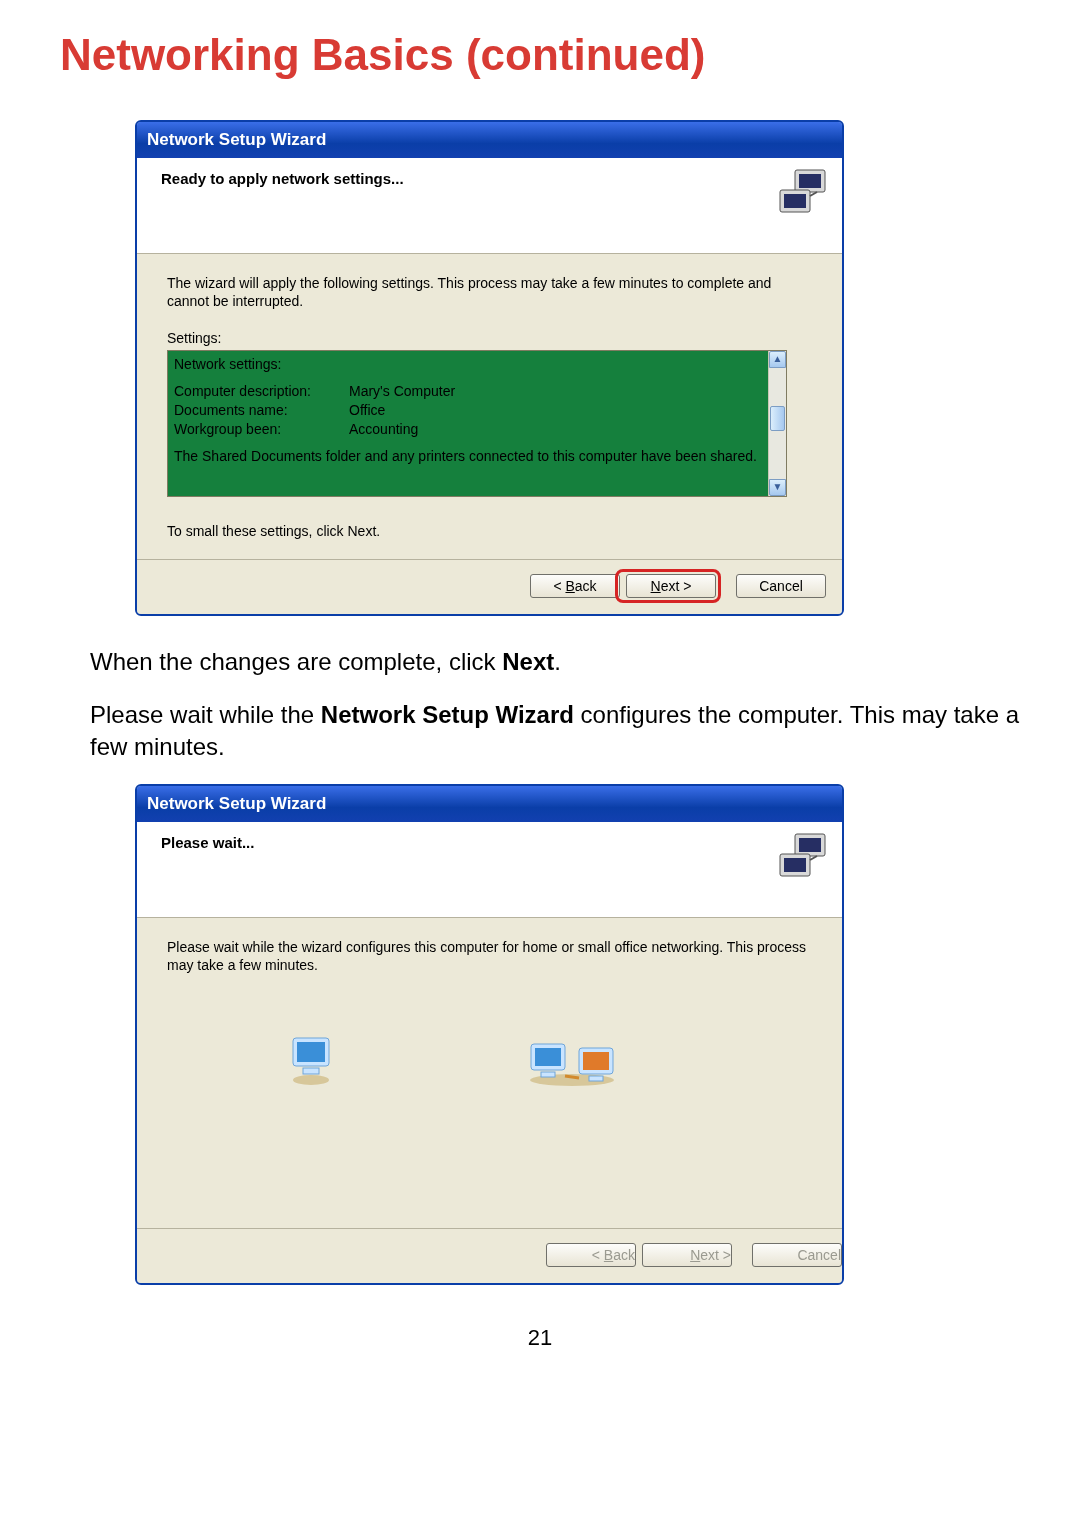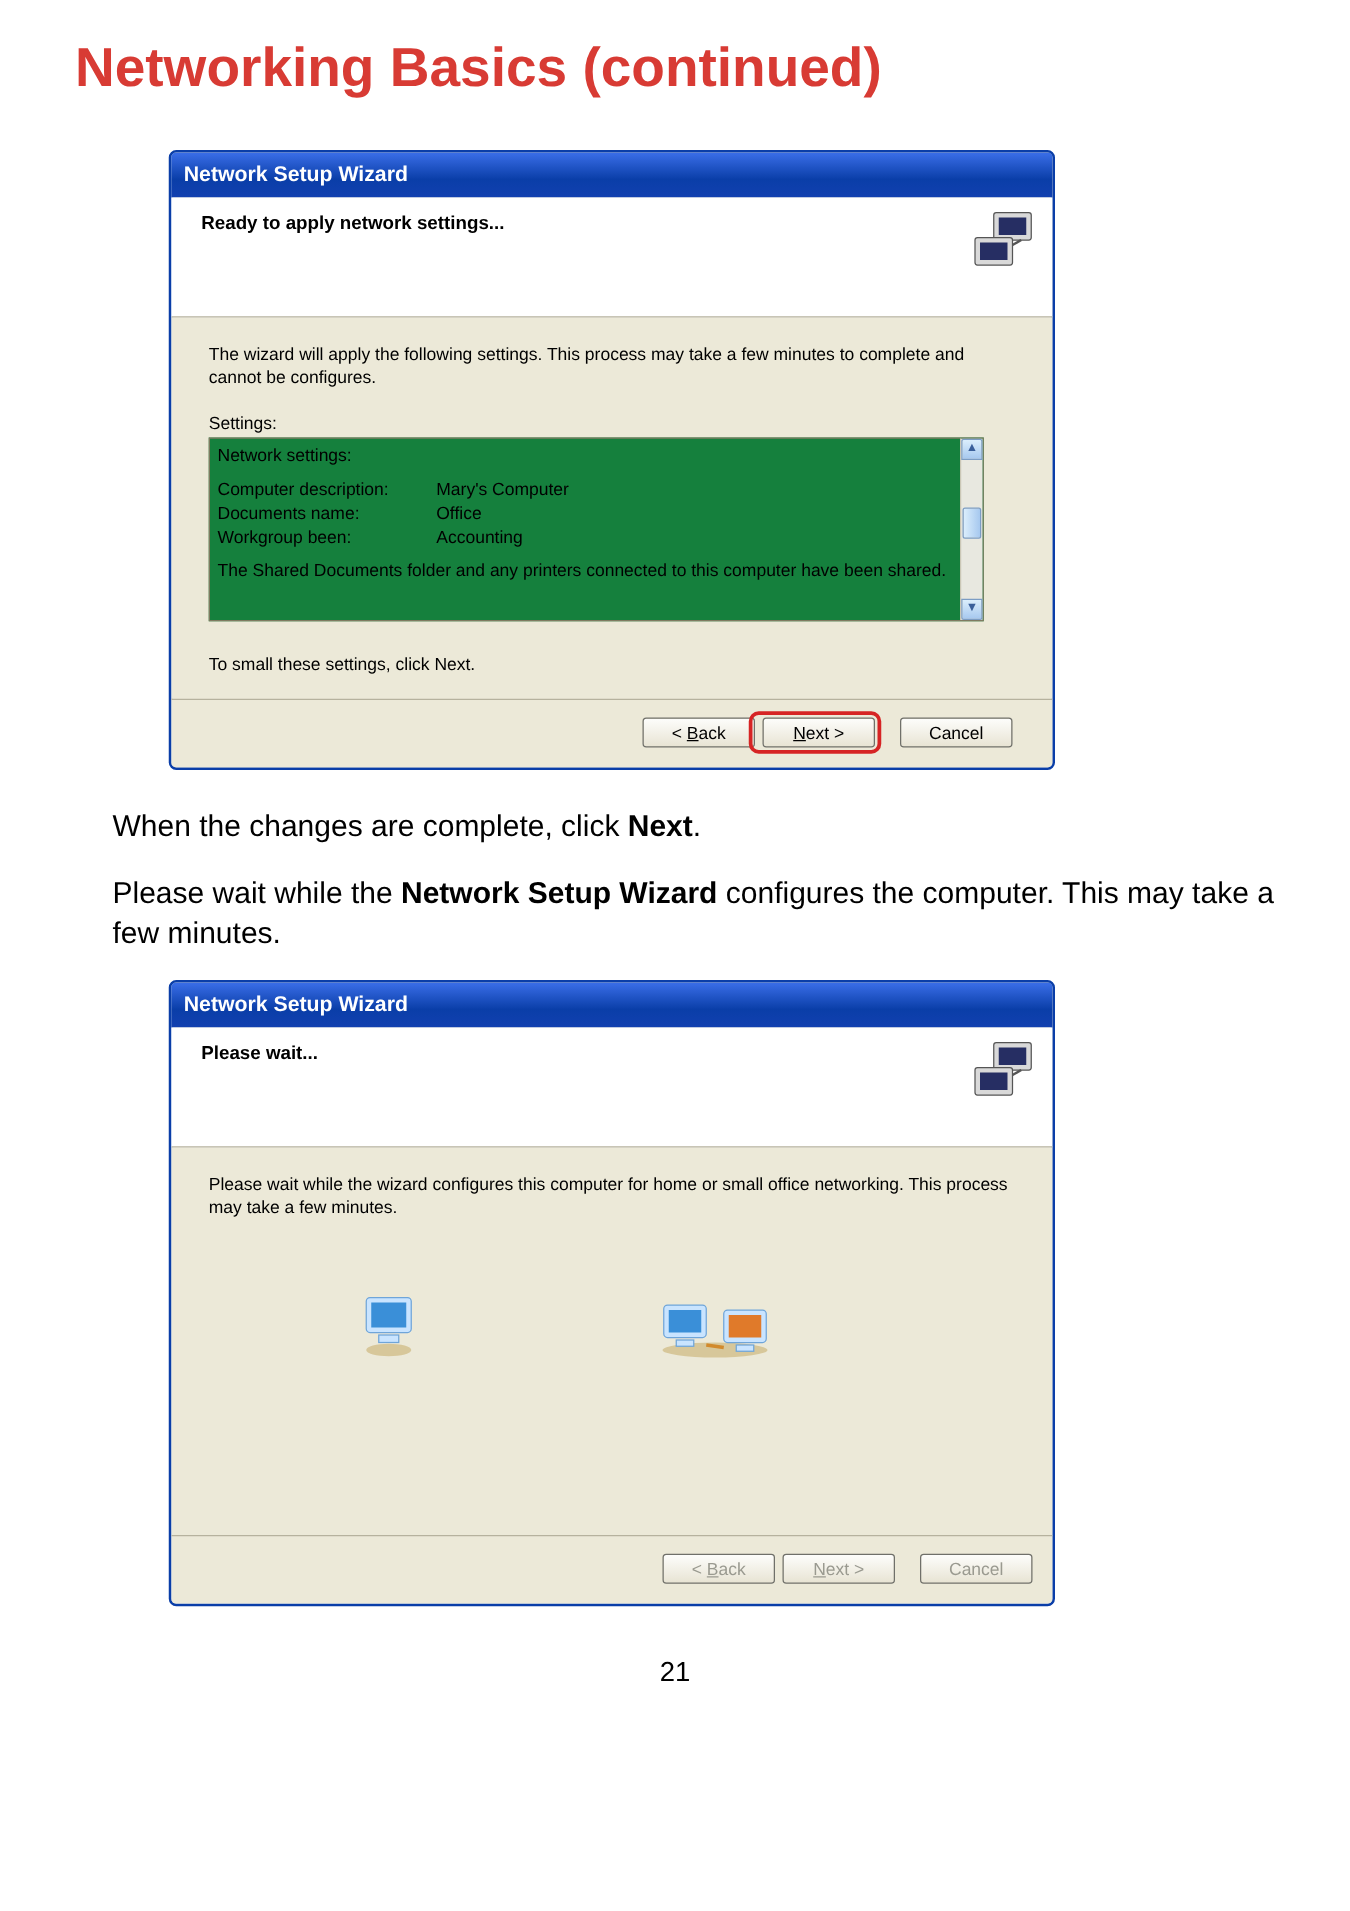--- a/index.html
+++ b/index.html
@@ -121,40 +121,40 @@
     height: 25px;
     background: linear-gradient(to right,#dbeefc,#a6c8ef);
     border: 1px solid #7c9dc4;
     box-sizing: border-box;
     border-radius: 2px;
   }
   .apply-line { margin-top: 26px; }
   .button-bar {
     background: #ece9d8;
     border-top: 1px solid #b6b29e;
-    padding: 14px 16px 16px 16px;
+    padding: 14px 0 16px 16px;
     text-align: right;
   }
   .btn {
     display: inline-block;
     vertical-align: middle;
     width: 90px;
     height: 24px;
     line-height: 22px;
     font-size: 14px;
     font-family: "Tahoma", Arial, sans-serif;
     text-align: center;
     background: linear-gradient(to bottom,#fdfdfb,#e8e4d4);
     border: 1px solid #70706a;
     border-radius: 3px;
     margin-left: 6px;
     box-sizing: border-box;
     color: #000;
   }
-  .btn.disabled { color: #9a9a90; }
+  .btn.disabled { color: #9a9a90; text-align: right; }
   .btn .u { text-decoration: underline; }
   .btn-wrap { display: inline-block; position: relative; }
   .highlight-ring {
     position: absolute;
     top: -5px; left: -5px; right: -5px; bottom: -5px;
     border: 3px solid #d62424;
     border-radius: 8px;
     pointer-events: none;
   }
   .margin-right-big { margin-right: 16px; }
@@ -191,21 +191,21 @@
         <svg viewBox="0 0 55 55" width="55" height="55">
           <rect x="20" y="4" width="30" height="22" rx="2" fill="#d9d9d9" stroke="#555"></rect>
           <rect x="24" y="8" width="22" height="14" fill="#262e63"></rect>
           <rect x="5" y="24" width="30" height="22" rx="2" fill="#d9d9d9" stroke="#555"></rect>
           <rect x="9" y="28" width="22" height="14" fill="#262e63"></rect>
           <line x1="35" y1="30" x2="42" y2="26" stroke="#555" stroke-width="2"></line>
         </svg>
       </div>
     </div>
     <div class="content-area">
-      <div class="desc">The wizard will apply the following settings. This process may take a few minutes to complete and cannot be configures.</div>
+      <div class="desc">The wizard will apply the following settings. This process may take a few minutes to complete and cannot be interrupted.</div>
       <div class="settings-label">Settings:</div>
       <div class="settings-box">
         <div class="sb-inner">
           <div>Network settings:</div>
           <div style="height:8px"></div>
           <div class="settings-row">
             <span class="lbl">Computer description:</span>
             <span>Mary's Computer</span>
           </div>
           <div class="settings-row">

